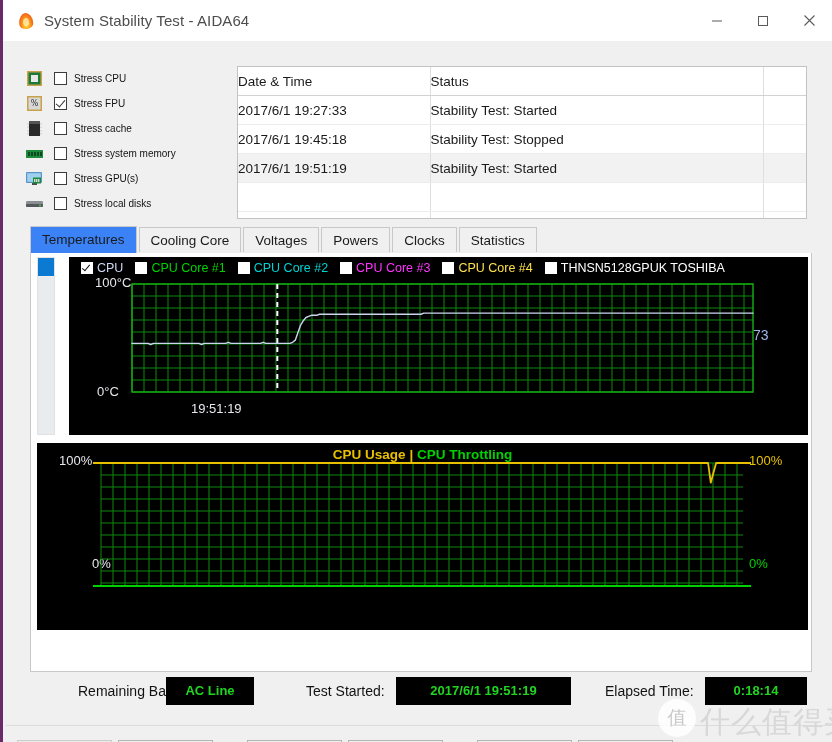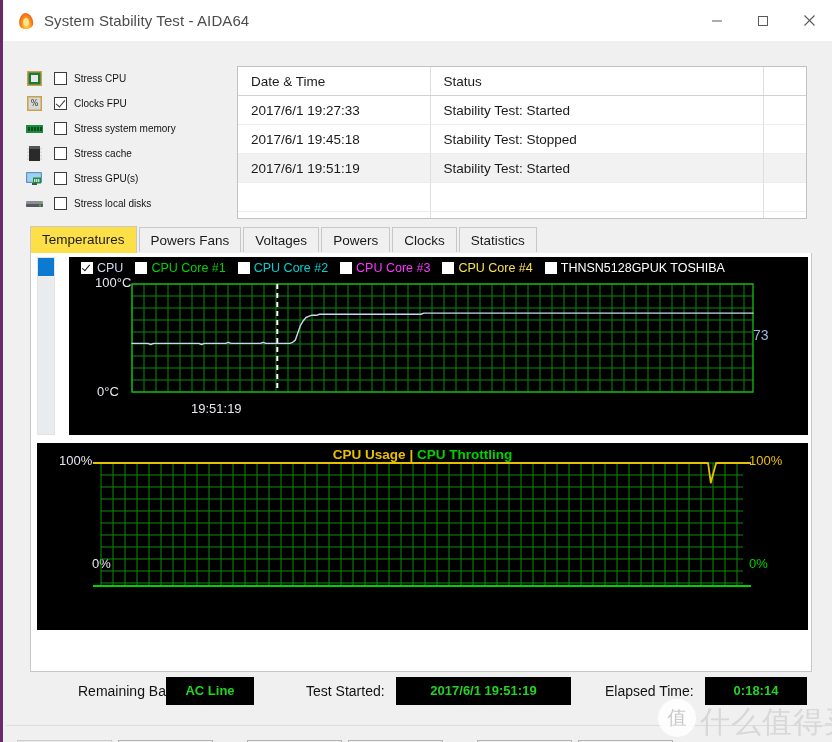--- a/index.html
+++ b/index.html
@@ -137,21 +137,21 @@
     border: 1px solid #c2c2c2;
     box-sizing: border-box;
     overflow: hidden;
   }
   .log-table { width: 100%; border-collapse: collapse; table-layout: fixed; }
   .log-table th, .log-table td {
     text-align: left;
     font-weight: normal;
     font-size: 13.5px;
     color: #1a1a1a;
-    padding: 2px 0 2px 13px;
+    padding: 2px 0 2px 0;
     height: 24px;
     border-right: 1px solid #dedede;
     border-bottom: 1px solid #ececec;
     overflow: hidden;
     white-space: nowrap;
   }
   .log-table th { border-bottom: 1px solid #d2d2d2; }
   .col-dt { width: 192px; }
   .col-st { width: 333px; }
   .col-x  { width: 45px; }
@@ -174,21 +174,21 @@
     font-size: 13.5px;
     color: #1a1a1a;
     background: #f0f0f0;
     border: 1px solid #c8c8c8;
     border-bottom: none;
     margin-right: 2px;
     box-sizing: border-box;
     white-space: nowrap;
   }
   .tab.active {
-    background: #fde047;
+    background: #3b82f6;
     height: 27px;
     line-height: 26px;
     margin-top: -1px;
     z-index: 3;
   }
 
   
   .graphs-wrap {
     position: absolute;
     left: 24px; top: 212px;
@@ -410,38 +410,21 @@
 
       <div class="stress-row">
         <span class="ico">
           <svg width="19" height="17" viewBox="0 0 19 17">
             <rect x="2" y="1" width="15" height="15" fill="#c8a24a"></rect>
             <rect x="3.5" y="2.5" width="12" height="12" fill="#d8d8d8"></rect>
             <text x="9.5" y="11" font-size="8" fill="#333" text-anchor="middle" font-family="DejaVu Sans, sans-serif">%</text>
           </svg>
         </span>
         <span class="cb checked"></span>
-        <span class="stress-label">Clocks FPU</span>
-      </div>
-
-      <div class="stress-row">
-        <span class="ico">
-          <svg width="19" height="17" viewBox="0 0 19 17">
-            <rect x="1" y="5" width="17" height="8" fill="#1e8a3c"></rect>
-            <g fill="#0e4a1f">
-              <rect x="3" y="7" width="2" height="4"></rect>
-                <rect x="6" y="7" width="2" height="4"></rect>
-              <rect x="9" y="7" width="2" height="4"></rect>
-                <rect x="12" y="7" width="2" height="4"></rect>
-              <rect x="15" y="7" width="2" height="4"></rect>
-            </g>
-          </svg>
-        </span>
-        <span class="cb"></span>
-        <span class="stress-label">Stress system memory</span>
+        <span class="stress-label">Stress FPU</span>
       </div>
 
       <div class="stress-row">
         <span class="ico">
           <svg width="19" height="17" viewBox="0 0 19 17">
             <rect x="4" y="1" width="11" height="15" fill="#2a2a2a"></rect>
             <rect x="4" y="1" width="11" height="3" fill="#555"></rect>
             <g fill="#d9d9d9">
               <rect x="2" y="3" width="2" height="1.6"></rect>
                 <rect x="2" y="6.5" width="2" height="1.6"></rect>
@@ -449,20 +432,37 @@
                 <rect x="2" y="13" width="2" height="1.6"></rect>
               <rect x="15" y="3" width="2" height="1.6"></rect>
                 <rect x="15" y="6.5" width="2" height="1.6"></rect>
               <rect x="15" y="10" width="2" height="1.6"></rect>
                 <rect x="15" y="13" width="2" height="1.6"></rect>
             </g>
           </svg>
         </span>
         <span class="cb"></span>
         <span class="stress-label">Stress cache</span>
+      </div>
+
+      <div class="stress-row">
+        <span class="ico">
+          <svg width="19" height="17" viewBox="0 0 19 17">
+            <rect x="1" y="5" width="17" height="8" fill="#1e8a3c"></rect>
+            <g fill="#0e4a1f">
+              <rect x="3" y="7" width="2" height="4"></rect>
+                <rect x="6" y="7" width="2" height="4"></rect>
+              <rect x="9" y="7" width="2" height="4"></rect>
+                <rect x="12" y="7" width="2" height="4"></rect>
+              <rect x="15" y="7" width="2" height="4"></rect>
+            </g>
+          </svg>
+        </span>
+        <span class="cb"></span>
+        <span class="stress-label">Stress system memory</span>
       </div>
 
       <div class="stress-row">
         <span class="ico">
           <svg width="19" height="17" viewBox="0 0 19 17">
             <rect x="1" y="2" width="16" height="11" rx="1" fill="#5a93c8"></rect>
             <rect x="2.2" y="3.2" width="13.6" height="8.6" fill="#9fd0f0"></rect>
             <rect x="7" y="13" width="5" height="2" fill="#4a4a4a"></rect>
             <rect x="8" y="7.5" width="8" height="6" fill="#1e8a3c"></rect>
             <g fill="#d8d8d8">
@@ -528,21 +528,21 @@
             <td></td>
             <td></td>
             <td></td>
           </tr>
         </tbody>
       </table>
     </div>
 
     <div class="tabbar">
       <div class="tab active">Temperatures</div>
-      <div class="tab">Powers Fans</div>
+      <div class="tab">Cooling Core</div>
       <div class="tab">Voltages</div>
       <div class="tab">Powers</div>
       <div class="tab">Clocks</div>
       <div class="tab">Statistics</div>
     </div>
 
     <div class="graphs-wrap">
 
       <div class="vscroll">
         <div class="vthumb"></div>

